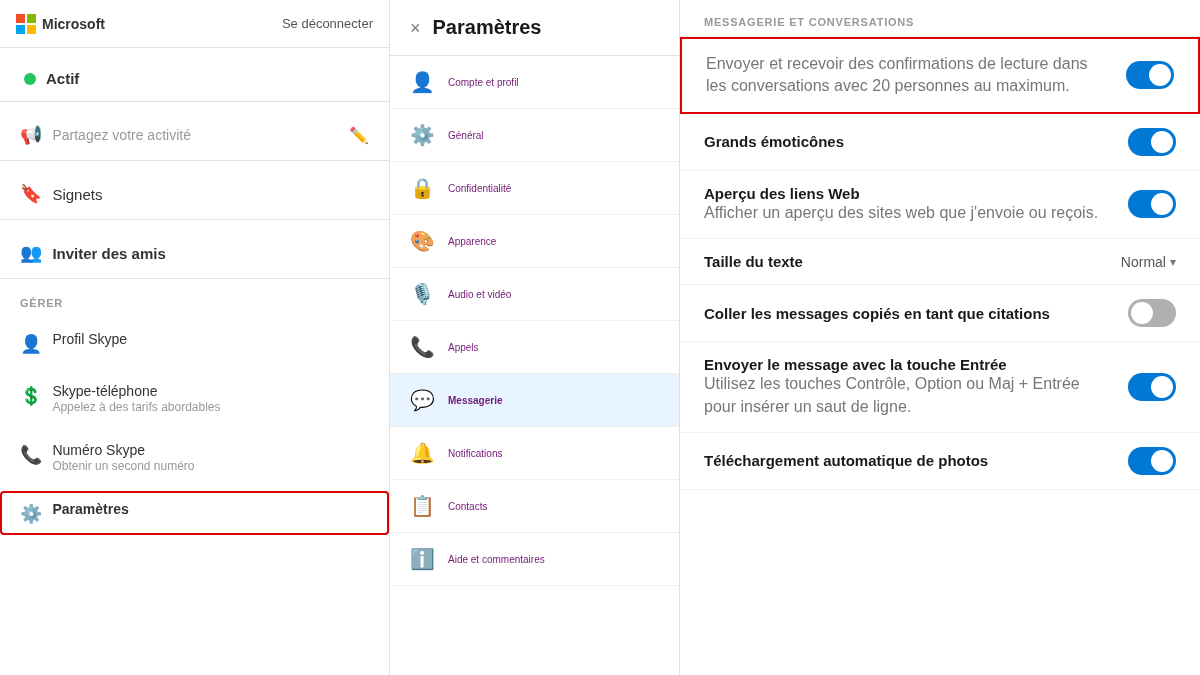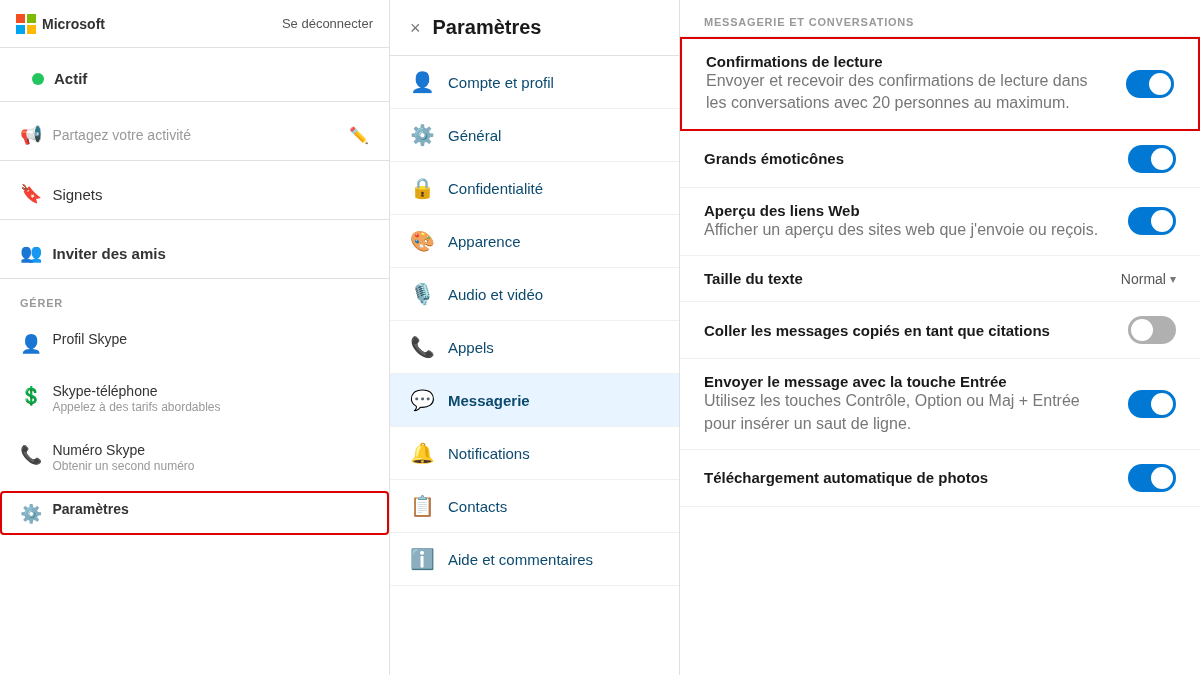--- a/index.html
+++ b/index.html
@@ -56,21 +56,21 @@
       color: #555;
       cursor: pointer;
       background: none;
       border: none;
     }
 
     .status-row {
       display: flex;
       align-items: center;
       gap: 10px;
-      padding: 14px 32px;
+      padding: 14px 24px;
       border-bottom: 1px solid #e0e0e0;
     }
 
     .status-dot {
       width: 12px;
       height: 12px;
       border-radius: 50%;
       background: #22c55e;
       flex-shrink: 0;
     }
@@ -242,22 +242,22 @@
 
     .settings-nav-icon {
       font-size: 20px;
       color: #555;
       width: 24px;
       text-align: center;
       flex-shrink: 0;
     }
 
     .settings-nav-label {
-      font-size: 15px;
-      color: #0c4a6e;
+      font-size: 10px;
+      color: #701a75;
     }
 
     .settings-nav-item.active .settings-nav-label {
       font-weight: 700;
     }
 
     
     .right-panel {
       flex: 1;
       height: 671px;
@@ -478,21 +478,20 @@
         <span class="settings-nav-icon">ℹ️</span>
         <span class="settings-nav-label">Aide et commentaires</span>
       </div>
     </div>
 </div>
 
 <div class="right-panel">
   <div class="right-section-title">MESSAGERIE ET CONVERSATIONS</div>
 <div class="setting-row highlighted">
       <div class="setting-content">
-        <div class="setting-title">Confirmations de lecture</div>
         <div class="setting-description">Envoyer et recevoir des confirmations de lecture dans les conversations avec 20 personnes au maximum.</div>
       </div>
       <div class="toggle on"></div>
     </div>
     <div class="setting-row">
       <div class="setting-content">
         <div class="setting-title">Grands émoticônes</div>
       </div>
       <div class="toggle on"></div>
     </div>

